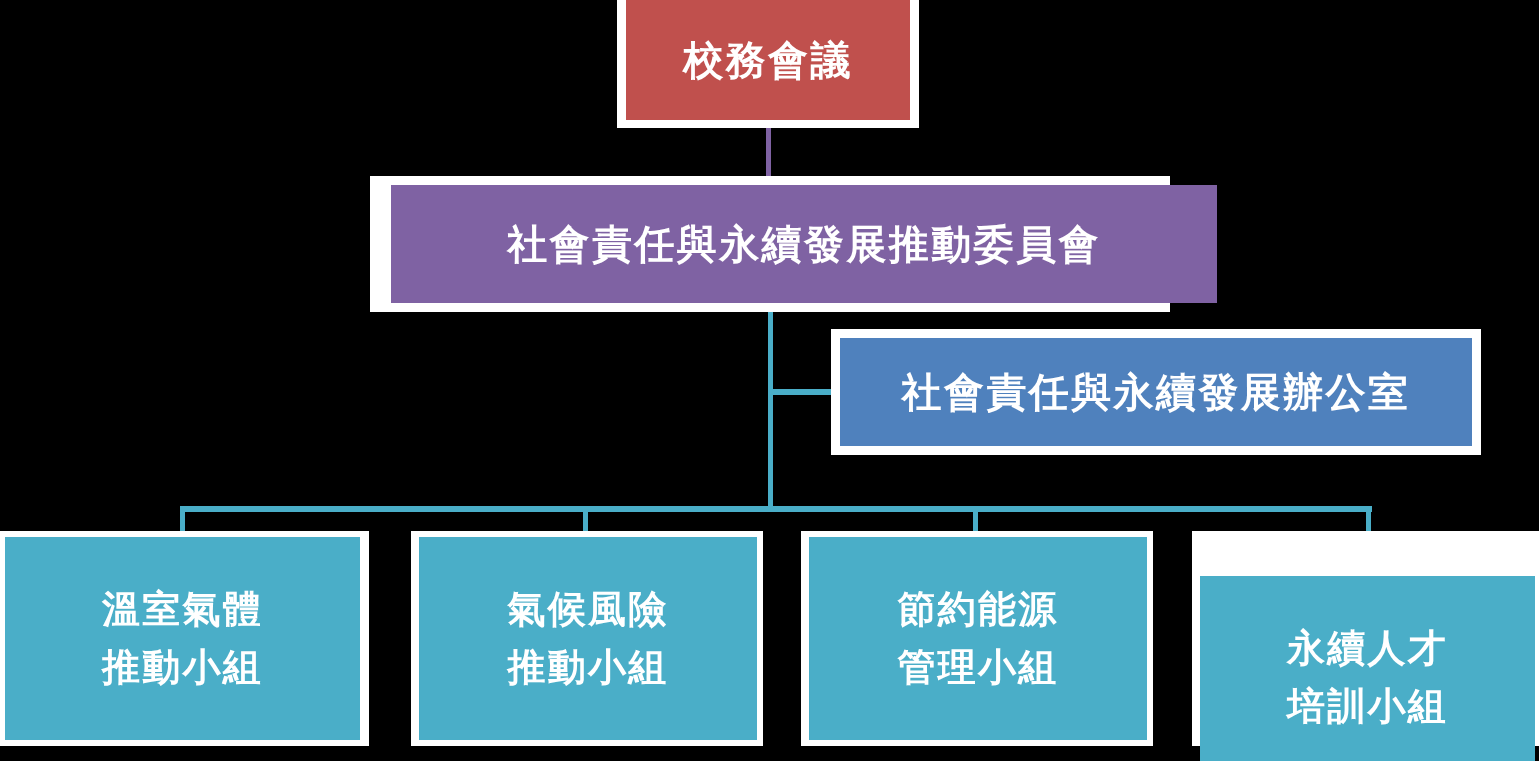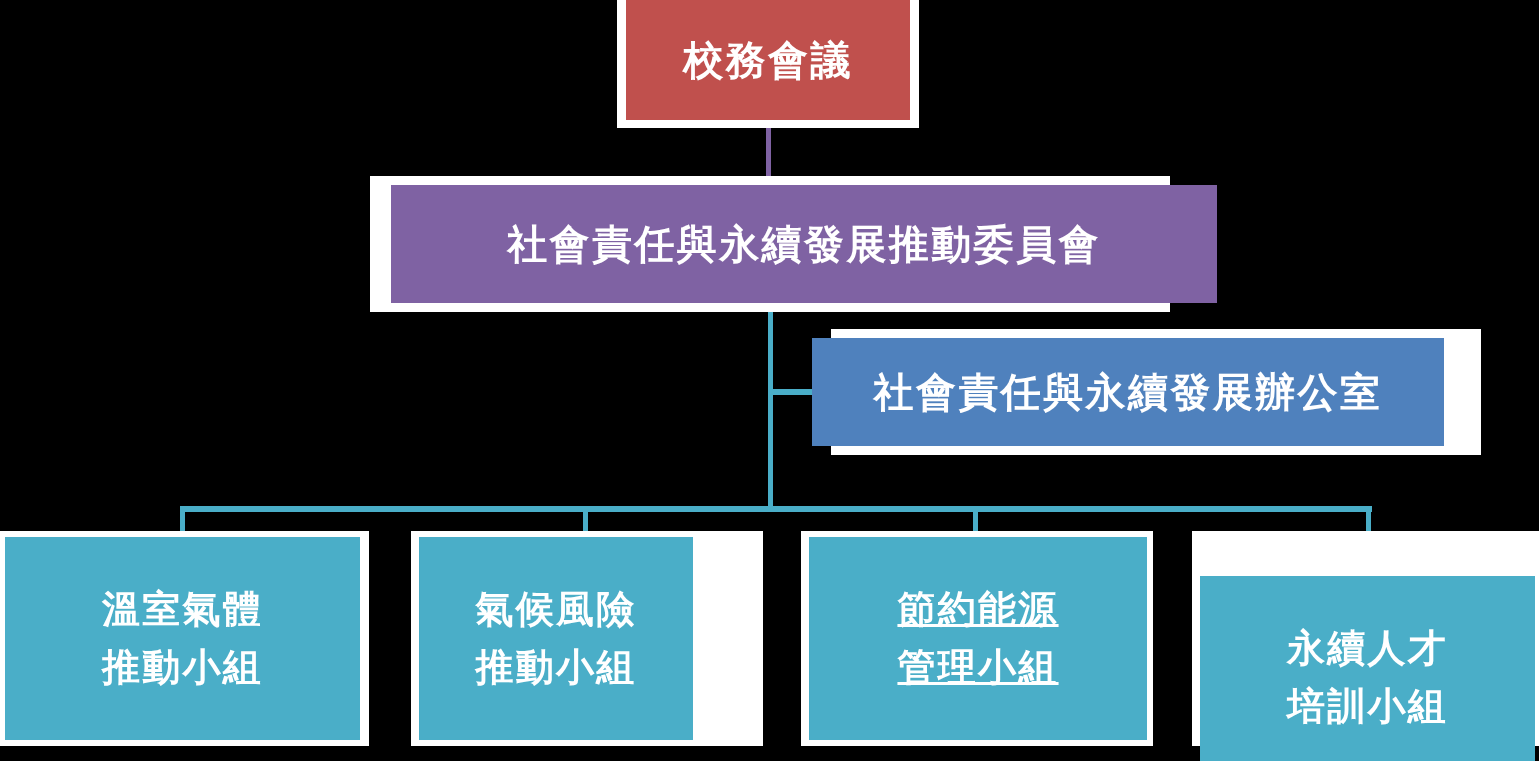--- a/index.html
+++ b/index.html
@@ -56,34 +56,34 @@
   
   #frame-board       { left: 617px;  top: 0px;    width: 302px; height: 128px; }
   #node-board        { left: 626px;  top: 0px;    width: 284px; height: 120px;
                        background: #c0504d; font-size: 40px; }
 
   #frame-committee   { left: 370px;  top: 176px;  width: 800px; height: 136px; }
   #node-committee    { left: 379px;  top: 185px;  width: 826px; height: 118px;
                        background: #7f62a3; font-size: 40px; margin-left: 12px; }
 
   #frame-office      { left: 831px;  top: 329px;  width: 650px; height: 126px; }
-  #node-office       { left: 812px;  top: 338px;  width: 632px; height: 108px;
+  #node-office       { left: 840px;  top: 338px;  width: 632px; height: 108px;
                        background: #4f81bd; font-size: 40px; }
 
   #frame-group-0     { left: 0px;    top: 531px;  width: 369px; height: 215px; }
   #node-group-0      { left: 5px;    top: 537px;  width: 355px; height: 203px;
                        background: #4aaec8; font-size: 38px; text-align: center; }
 
   #frame-group-1     { left: 411px;  top: 531px;  width: 352px; height: 215px; }
-  #node-group-1      { left: 419px;  top: 537px;  width: 274px; height: 203px;
+  #node-group-1      { left: 419px;  top: 537px;  width: 338px; height: 203px;
                        background: #4aaec8; font-size: 38px; }
 
   #frame-group-2     { left: 801px;  top: 531px;  width: 352px; height: 215px; }
   #node-group-2      { left: 809px;  top: 537px;  width: 338px; height: 203px;
-                       background: #4aaec8; font-size: 38px; text-decoration: underline; }
+                       background: #4aaec8; font-size: 38px; }
 
   #frame-group-3     { left: 1192px; top: 531px;  width: 347px; height: 215px; }
   #node-group-3      { left: 1200px; top: 537px;  width: 335px; height: 203px;
                        background: #4aaec8; font-size: 38px; margin-top: 39px; }
 
   .node-group .node-label { margin: 9px 0; }
 
   
   #line-board-committee { left: 766px; top: 120px;  height: 62px;  background: #7f62a3; }
   #line-committee-trunk { left: 768px; top: 308px;  height: 204px; background: #4aaec8; }

